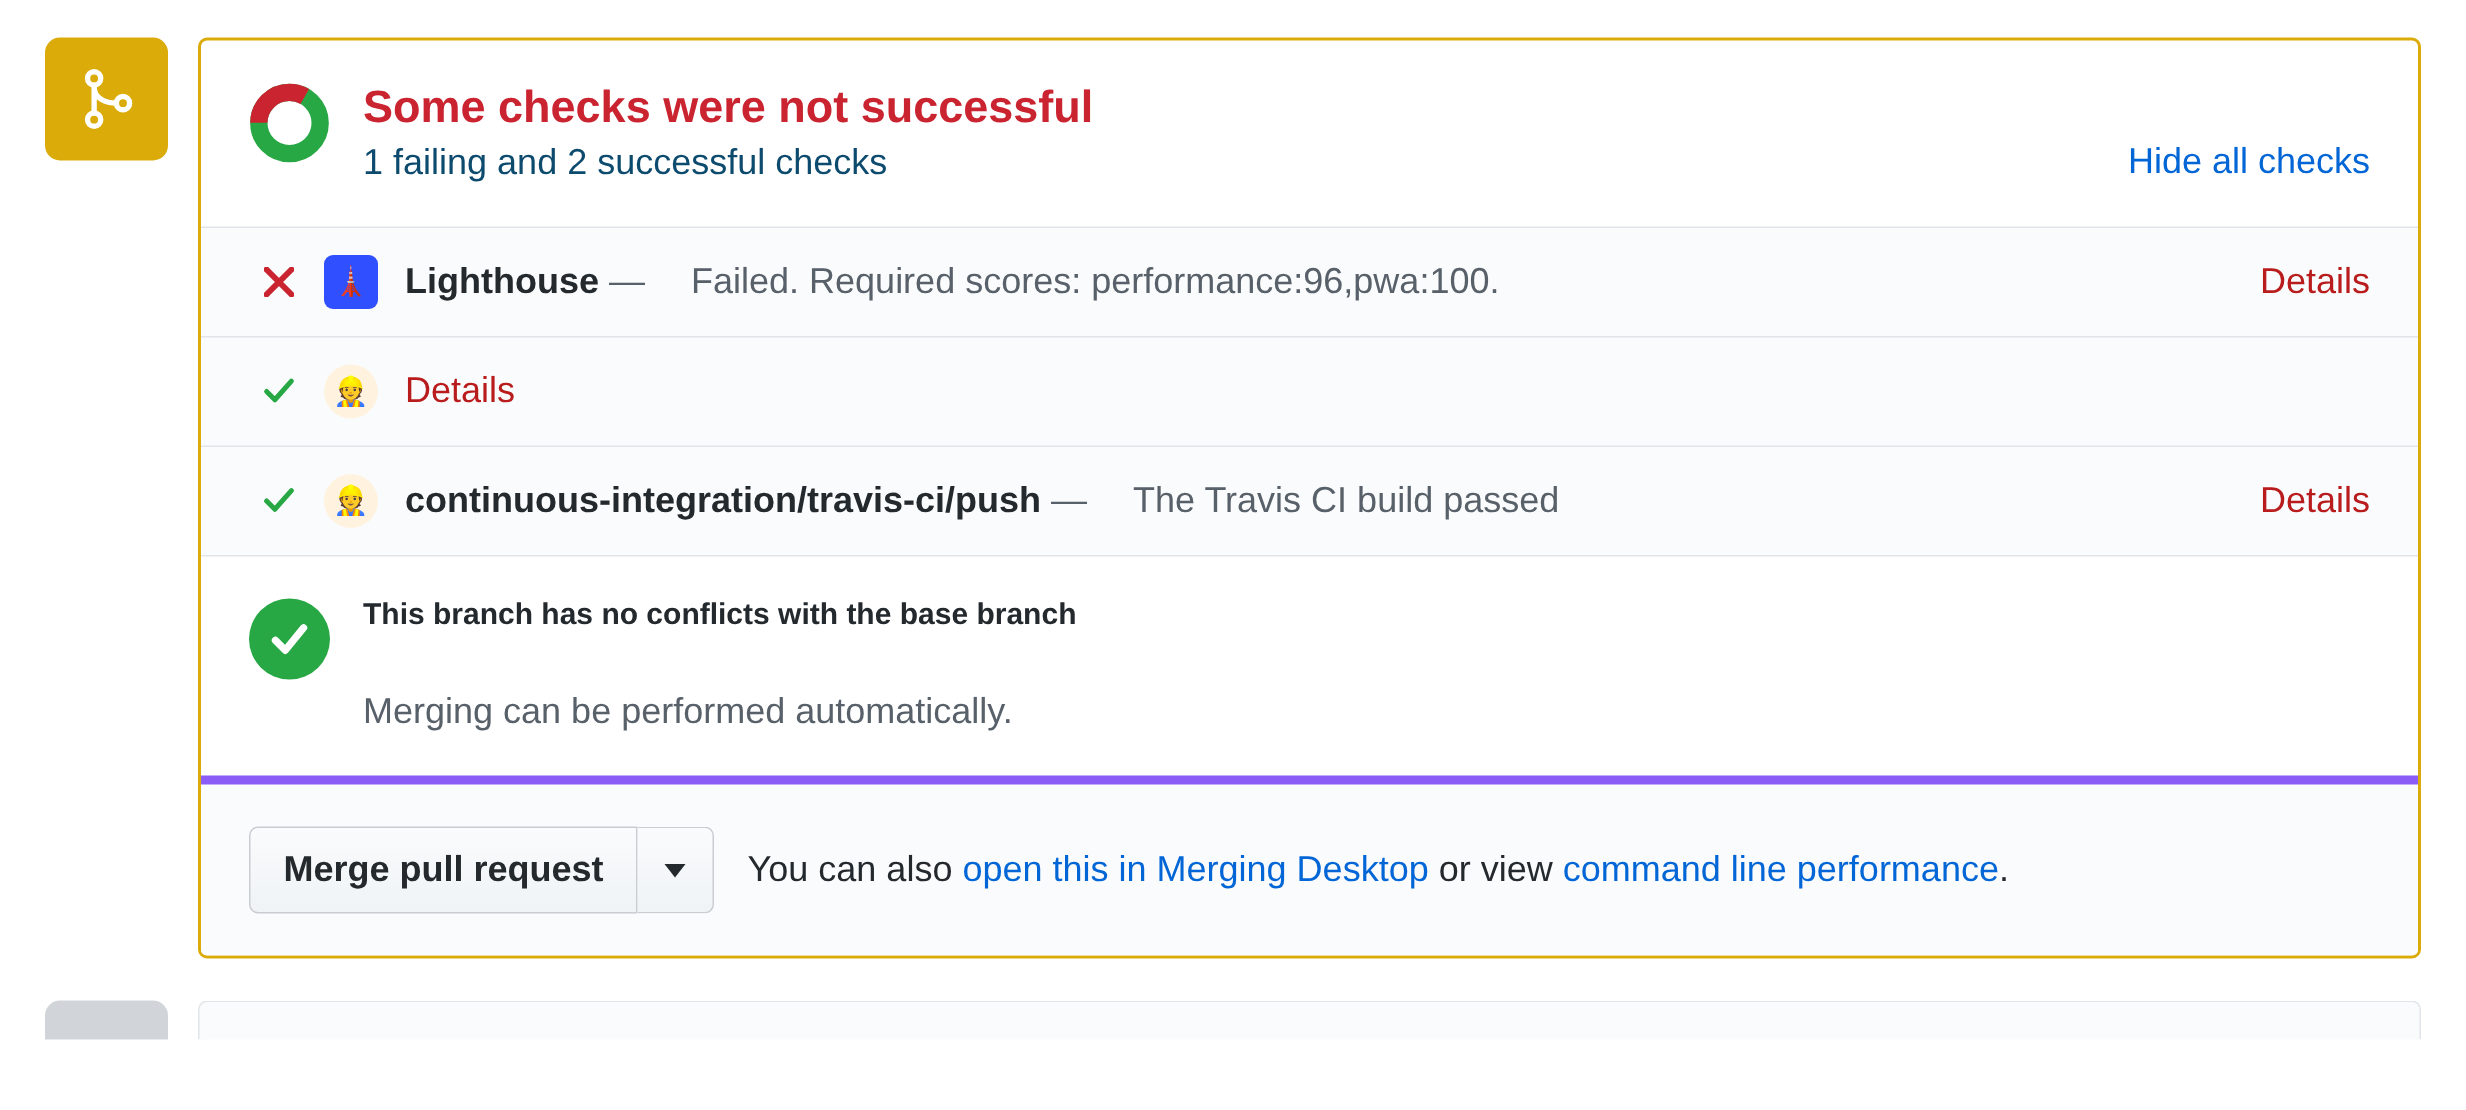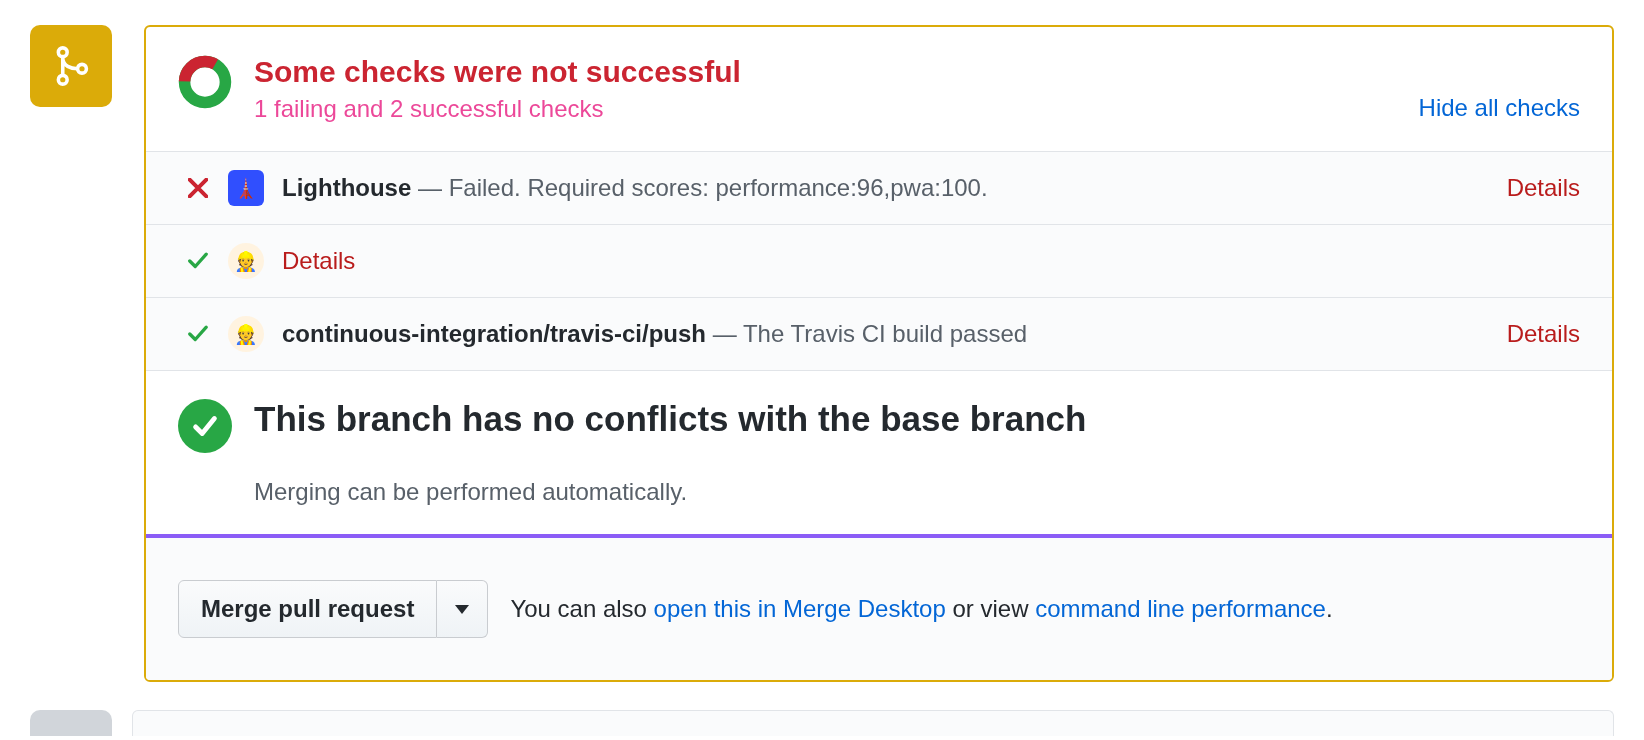--- a/index.html
+++ b/index.html
@@ -10,21 +10,21 @@
     body {
       font-family: -apple-system, BlinkMacSystemFont, "Segoe UI", Helvetica, Arial, sans-serif;
       background: #fff;
       padding: 25px 30px;
       font-size: 14px;
       color: #24292e;
     }
     .container {
       display: flex;
       align-items: flex-start;
-      gap: 12px;
+      gap: 0;
       position: relative;
     }
     .merge-icon-box {
       width: 82px;
       height: 82px;
       background: #dbab09;
       border-radius: 10px;
       display: flex;
       align-items: center;
       justify-content: center;
@@ -75,21 +75,21 @@
       height: 54px;
       flex-shrink: 0;
     }
     .header-text h2 {
       color: #cb2431;
       font-size: 30px;
       font-weight: 600;
       margin-bottom: 6px;
     }
     .header-text p {
-      color: #ec4899;
+      color: #0c4a6e;
       font-size: 24px;
     }
     .hide-link {
       position: absolute;
       right: 32px;
       top: 32px;
       color: #0366d6;
       font-size: 24px;
       text-decoration: none;
       cursor: pointer;
@@ -136,20 +136,21 @@
     }
     .check-text .name {
       font-weight: 600;
       text-align: right;
     }
     .check-text .sep {
       color: #586069;
     }
     .check-text .msg {
       color: #586069;
+      margin-left: 24px;
     }
     .details-link {
       color: #b91c1c;
       font-size: 24px;
       text-decoration: none;
       cursor: pointer;
       flex-shrink: 0;
     }
     .conflict-section {
       padding: 28px 32px;
@@ -162,33 +163,33 @@
       width: 54px;
       height: 54px;
       border-radius: 50%;
       background: #28a745;
       display: flex;
       align-items: center;
       justify-content: center;
       flex-shrink: 0;
     }
     .conflict-text h3 {
-      font-size: 35px;
+      font-size: 20px;
       font-weight: 600;
       margin-bottom: 4px;
     }
     .conflict-text p {
       color: #586069;
       font-size: 24px;
       margin-top: 39px;
     }
     .merge-footer {
       background: #fafbfc;
-      border-top: 4px solid #8b5cf6;
-      padding: 42px 32px;
+      border-top: 6px solid #8b5cf6;
+      padding: 28px 32px;
       display: flex;
       align-items: center;
       gap: 22px;
     }
     .btn-group {
       display: flex;
     }
     .merge-btn {
       background: linear-gradient(#fafbfc, #eff3f6);
       border: 1px solid #c9ccd0;
@@ -326,21 +327,21 @@
     </div>
 
     <div class="merge-footer">
       <div class="btn-group">
         <button class="merge-btn">Merge pull request</button>
         <button class="dropdown-btn">
           <span class="caret"></span>
         </button>
       </div>
       <span class="footer-text">
-        <span>You can also </span><a>open this in Merge Desktop</a><span> or view </span><a>command line performance</a><span>.</span>
+        <span>You can also </span><a>open this in Merging Desktop</a><span> or view </span><a>command line performance</a><span>.</span>
       </span>
     </div>
   </div>
 </div>
 
 <div class="below-spacer">
   <div class="gray-avatar"></div>
   <div class="gray-box"></div>
 </div>
 

